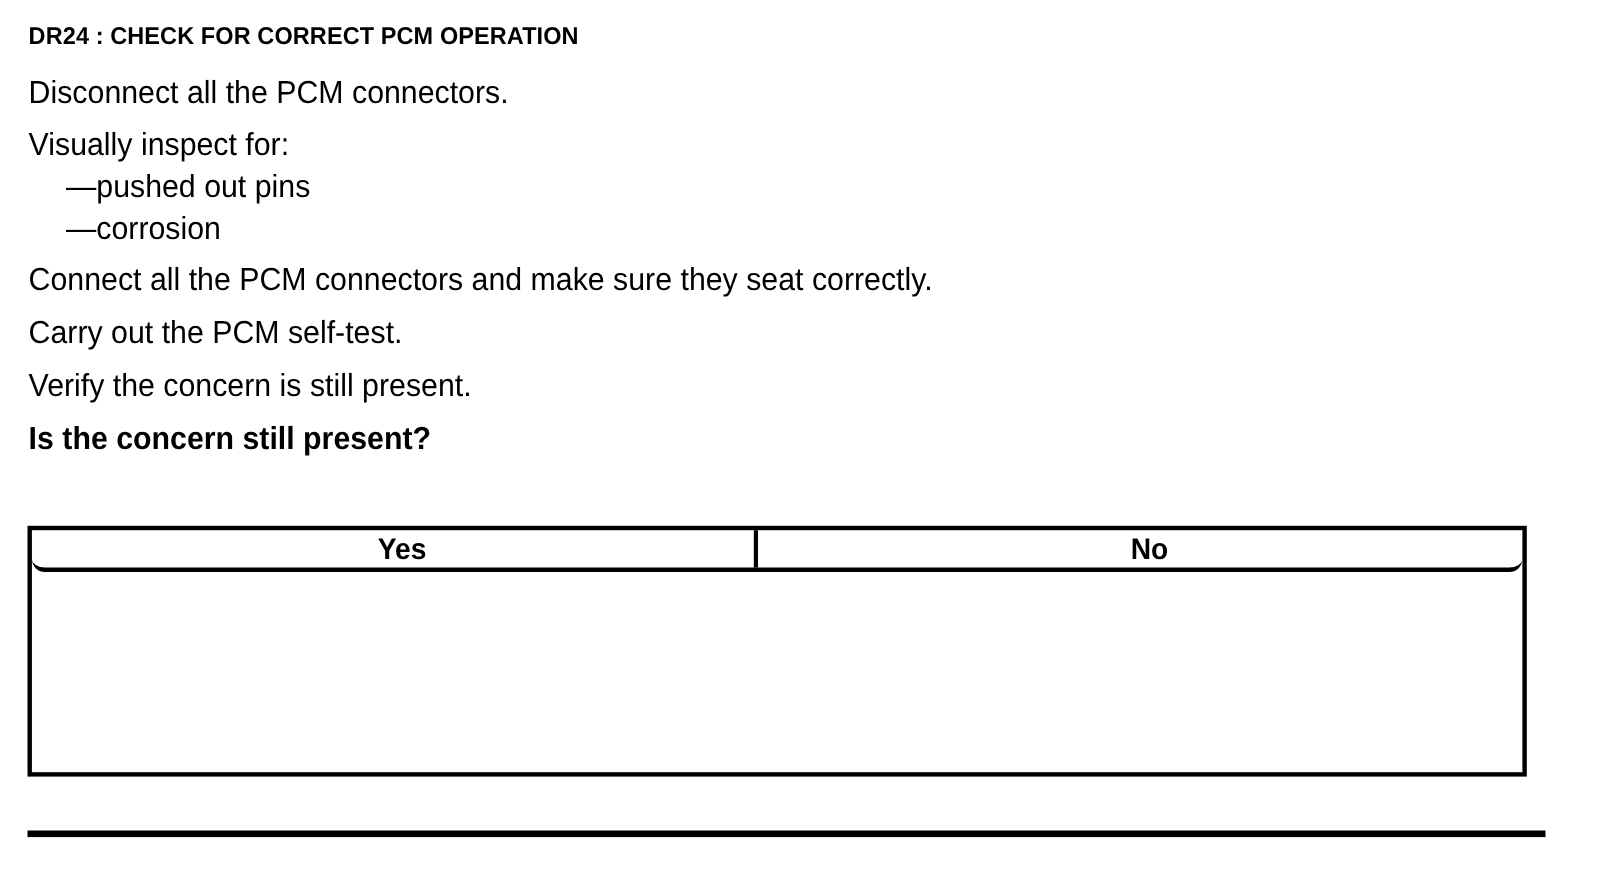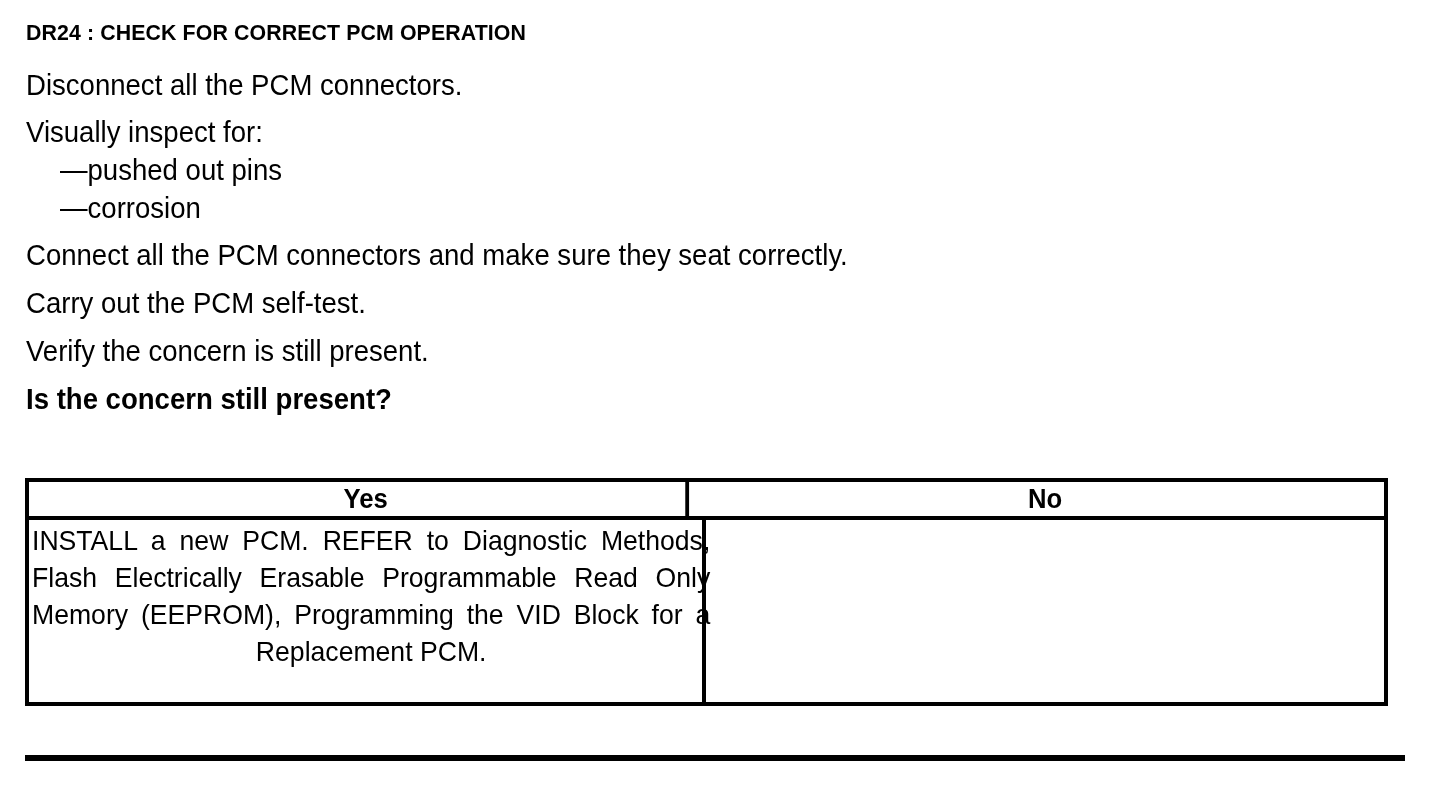--- a/index.html
+++ b/index.html
@@ -76,20 +76,21 @@
     border: 4px solid #000;
     display: flex;
     flex-direction: column;
   }
   .table-head {
     display: flex;
     height: 38px;
     flex: 0 0 38px;
     border-bottom: 4px solid #000;
     box-sizing: border-box;
+    border-radius: 12px;
   }
   .table-body {
     display: flex;
     flex: 1 1 auto;
     min-height: 0;
   }
   .col-left {
     width: 677px;
     flex: 0 0 677px;
     box-sizing: border-box;
@@ -163,21 +164,18 @@
   <div class="step s5">Verify the concern is still present.</div>
 
   <div class="step s6 bold">Is the concern still present?</div>
 
   <div class="decision-table">
     <div class="table-head">
       <div class="col-left head-cell">Yes</div>
       <div class="col-right head-cell">No</div>
     </div>
     <div class="table-body">
-      <div class="col-left">
-        <div class="cell-text">INSTALL a new PCM. REFER to Diagnostic Methods, Flash Electrically Erasable Programmable Read Only Memory (EEPROM), Programming the VID Block for a Replacement PCM.</div>
-      </div>
     </div>
   </div>
 
   <div class="footer-rule"></div>
 
 </div>
 
 </body></html>

